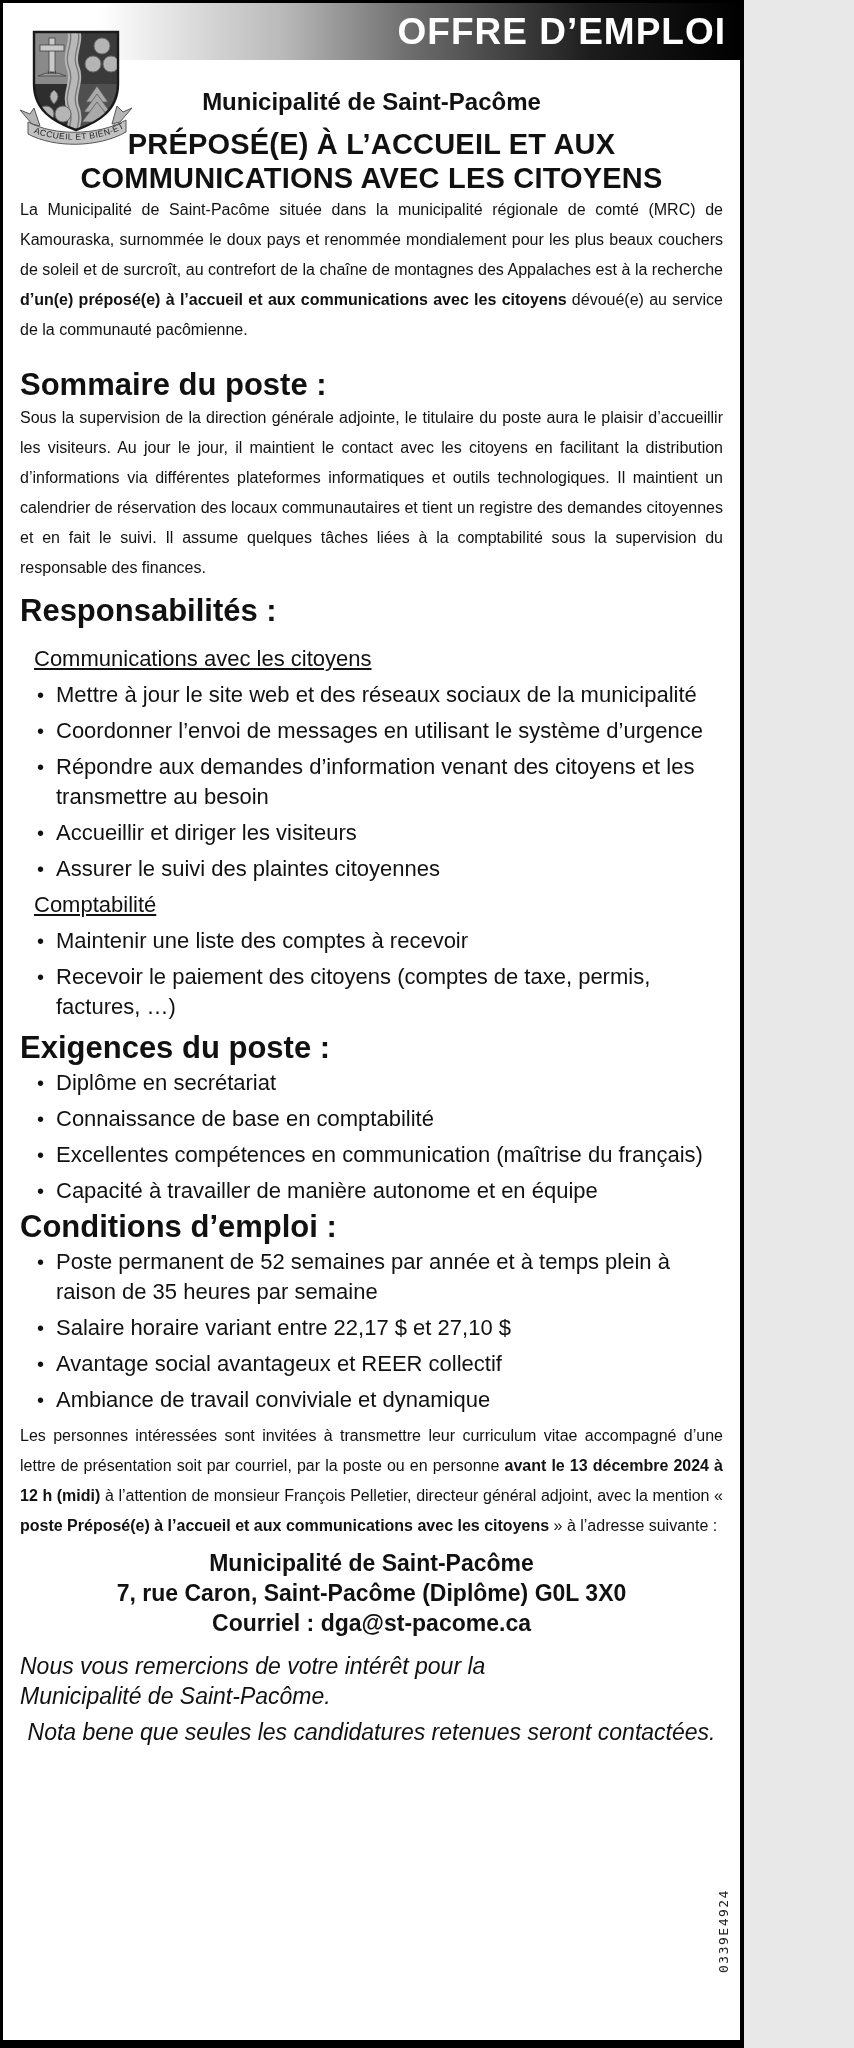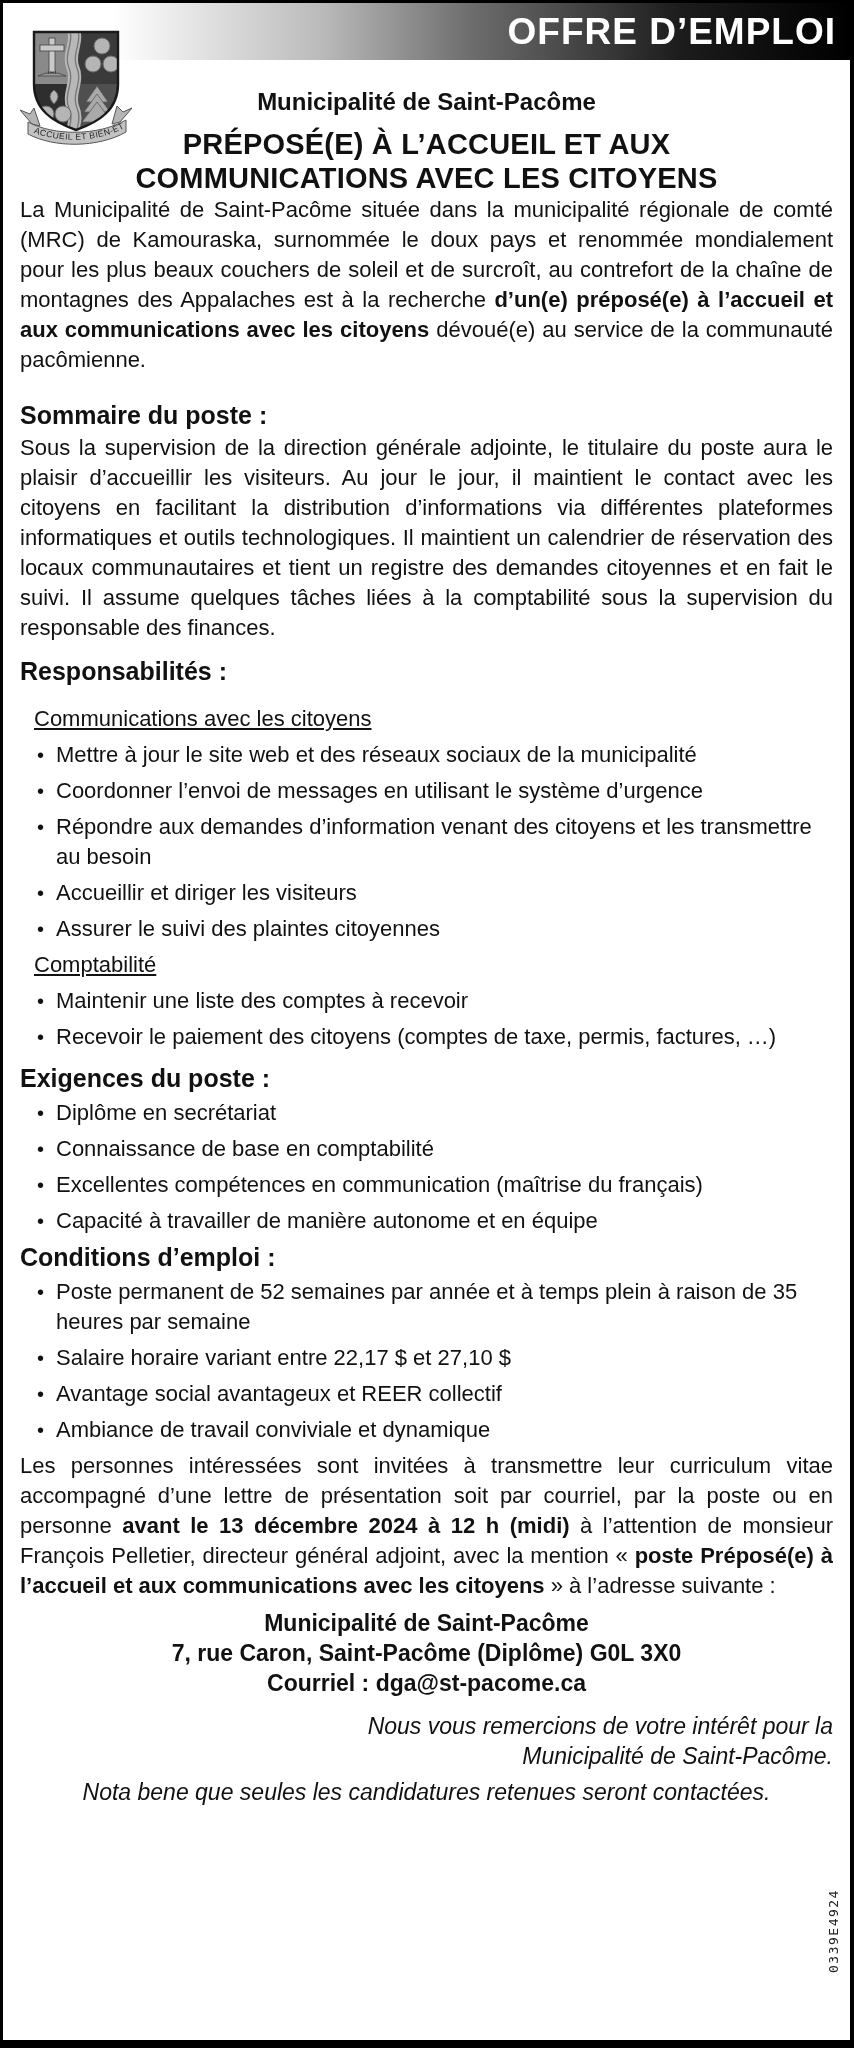--- a/index.html
+++ b/index.html
@@ -1,18 +1,18 @@
 <!DOCTYPE html>
 <html lang="fr"><head>
 <meta charset="utf-8">
 <style>
   html,body{margin:0;padding:0;background:#e8e8e8;}
   .page{
     position:relative;
-    width:854px;height:2048px;
+    width:744px;height:2048px;
     box-sizing:border-box;
     background:#ffffff;
     border-left:3px solid #000;
     border-right:4px solid #000;
     border-top:3px solid #000;
     border-bottom:8px solid #000;
     overflow:hidden;
     font-family:"Liberation Sans","DejaVu Sans",sans-serif;
     color:#111;
   }
@@ -24,35 +24,35 @@
     font-size:37px;
     font-weight:bold;
     color:#ffffff;
     padding-right:14px;
     letter-spacing:1px;
   }
   .crest{position:absolute;left:13px;top:25px;width:120px;height:120px;}
   .content{padding:0 17px;}
   .org{ text-align:center;font-weight:bold;font-size:24px;line-height:30px;margin:27px 0 0; }
   .doc-title{ text-align:center;font-weight:bold;font-size:29px;line-height:34px;margin:10px 0 0;letter-spacing:0.2px; }
-  p.body{ font-size:22px;line-height:30px;text-align:justify;margin:0; }
+  p.body{ font-size:16px;line-height:30px;text-align:justify;margin:0; }
   .intro{margin-top:23px;}
-  .h{ font-size:25px;font-weight:bold;line-height:30px;margin:0; }
+  .h{ font-size:31px;font-weight:bold;line-height:30px;margin:0; }
   .h-sommaire{margin-top:25px;margin-bottom:3px;}
   .h-resp{margin-top:13px;margin-bottom:0;}
   .h-exig{margin-top:11px;margin-bottom:5px;}
   .h-cond{margin-bottom:5px;}
   .sub{ font-size:22px;line-height:30px;text-decoration:underline;margin:18px 0 6px 14px; }
   .sub2{margin-top:0;}
   ul.blist{ list-style:none;margin:0;padding:0 0 0 15px; }
   ul.blist li{ position:relative;padding-left:21px;margin-bottom:6px;font-size:22px;line-height:30px; }
   ul.blist li::before{ content:"•";position:absolute;left:2px;top:0;font-size:20px; }
   .closing{margin-top:18px;}
   .addr{ text-align:center;font-weight:bold;font-size:23px;line-height:30px;margin:7px 0 0; }
-  .thanks{ text-align:right;font-style:italic;font-size:23px;line-height:30px;margin:13px 0 0; }
+  .thanks{ text-align:left;font-style:italic;font-size:23px;line-height:30px;margin:13px 0 0; }
   .nota{ text-align:center;font-style:italic;font-size:23px;line-height:30px;margin:6px 0 0; }
   .vcode{
     position:absolute;right:9px;top:1878px;height:92px;
     writing-mode:vertical-rl;transform:rotate(180deg);
     font-size:13px;letter-spacing:1.5px;color:#222;
     font-family:"DejaVu Sans Mono","Liberation Mono",monospace;
   }
   b{font-weight:bold;}
 </style>
 </head>

